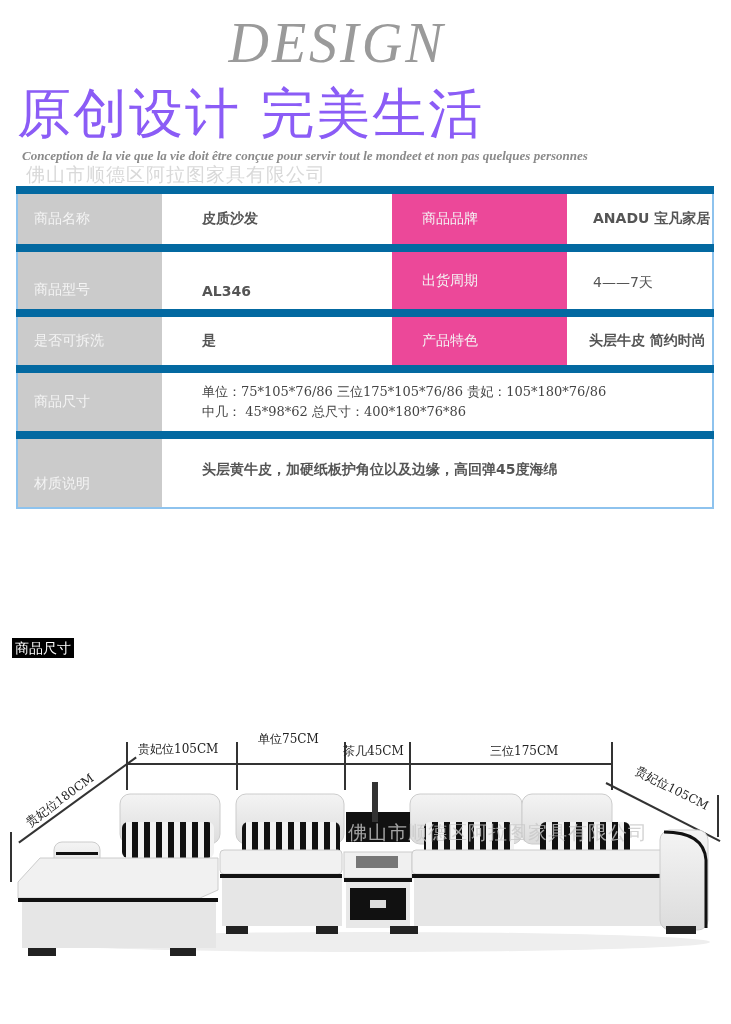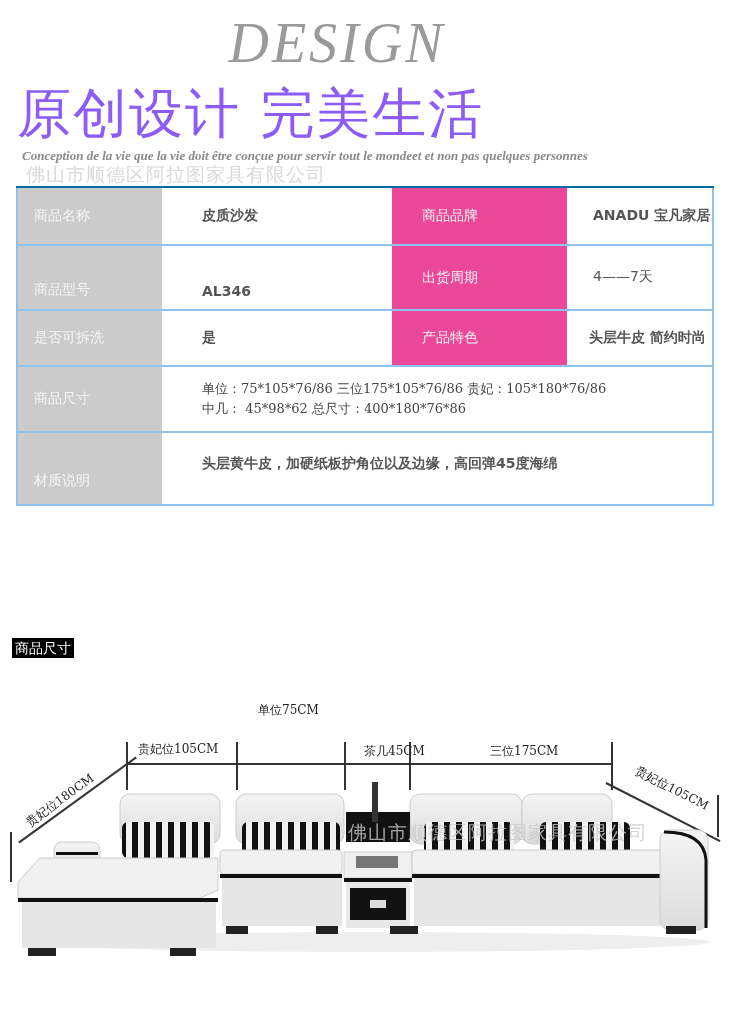--- a/index.html
+++ b/index.html
@@ -3,21 +3,21 @@
 <meta charset="utf-8">
 <style>
   html,body{margin:0;padding:0;background:#fff;}
   body{width:731px;height:1024px;position:relative;overflow:hidden;font-family:"DejaVu Sans",sans-serif;}
   .abs{position:absolute;}
   .design{left:0;width:674px;top:8px;text-align:center;font-family:"Liberation Serif",serif;font-style:italic;font-size:56px;color:#9a9a9a;letter-spacing:3px;line-height:70px;}
   .slogan{left:0;width:731px;top:78px;text-align:left;font-family:"DejaVu Sans",sans-serif;font-size:54px;font-weight:200;color:#8b5cf6;line-height:72px;letter-spacing:2px;padding-left:17px;}
   .french{left:22px;top:148px;width:700px;font-family:"Liberation Serif",serif;font-style:italic;font-weight:bold;font-size:13px;color:#8a8a8a;white-space:nowrap;}
   .wm-top{left:26px;top:162px;font-size:19px;color:#d9d9d9;letter-spacing:1px;white-space:nowrap;text-align:right;}
   .spec-table{left:16px;top:186px;width:698px;border:2px solid #8ec3ee;border-collapse:collapse;}
-  .spec-table td{border-top:2px solid #0369a1;border-bottom:2px solid #8ec3ee;padding:0;vertical-align:middle;font-size:14px;}
+  .spec-table td{border-top:8px solid #0369a1;border-bottom:2px solid #8ec3ee;padding:0;vertical-align:middle;font-size:14px;}
   .lbl{background:#cbcbcb;color:#f4f4f4;width:128px;padding-left:16px!important;font-size:14px;}
   .val{color:#555;padding-left:40px!important;font-weight:bold;}
   .val.light{font-weight:normal;}
   .val.serif{font-family:"DejaVu Serif",serif;font-weight:normal;font-size:13px;line-height:20px;color:#444;}
   .val.wrap{font-weight:normal;color:#666;font-size:14px;line-height:20px;}
   .lbl2{background:#ec4899;color:#f4f4f4;width:145px;padding-left:30px!important;}
   .section-tag{left:12px;top:638px;background:#000;color:#fff;font-family:"DejaVu Serif",serif;font-size:14px;padding:1px 3px;line-height:18px;}
   .dim-label{font-family:"DejaVu Serif",serif;font-size:12px;color:#222;white-space:nowrap;}
   .line{background:#333;}
 </style>
@@ -70,22 +70,22 @@
 <div class="abs line" style="left:236px;top:742px;width:2px;height:48px"></div>
 <div class="abs line" style="left:344px;top:742px;width:2px;height:48px"></div>
 <div class="abs line" style="left:409px;top:742px;width:2px;height:48px"></div>
 <div class="abs line" style="left:611px;top:742px;width:2px;height:48px"></div>
 <div class="abs line" style="left:717px;top:795px;width:2px;height:42px"></div>
 <div class="abs line" style="left:10px;top:832px;width:2px;height:50px"></div>
 <div class="abs line" style="left:5px;top:799px;width:145px;height:2px;transform:rotate(-36deg);transform-origin:center"></div>
 <div class="abs line" style="left:606px;top:782px;width:128px;height:2px;transform:rotate(27deg);transform-origin:left center"></div>
 
 <div class="abs dim-label" style="left:138px;top:741px">贵妃位105CM</div>
-<div class="abs dim-label" style="left:258px;top:702px">单位75CM</div>
-<div class="abs dim-label" style="left:364px;top:743px">茶几45CM</div>
+<div class="abs dim-label" style="left:258px;top:731px">单位75CM</div>
+<div class="abs dim-label" style="left:343px;top:743px">茶几45CM</div>
 <div class="abs dim-label" style="left:490px;top:743px">三位175CM</div>
 <div class="abs dim-label" style="left:20px;top:792px;transform:rotate(-36deg)">贵妃位180CM</div>
 <div class="abs dim-label" style="left:636px;top:762px;transform:rotate(27deg);transform-origin:left center">贵妃位105CM</div>
 
 <svg class="abs" style="left:0;top:770px" width="731" height="200">
   <defs>
     <linearGradient id="wg" x1="0" y1="0" x2="0" y2="1">
       <stop offset="0" stop-color="#f4f4f4"></stop>
         <stop offset="1" stop-color="#dcdcdc"></stop>
     </linearGradient>

